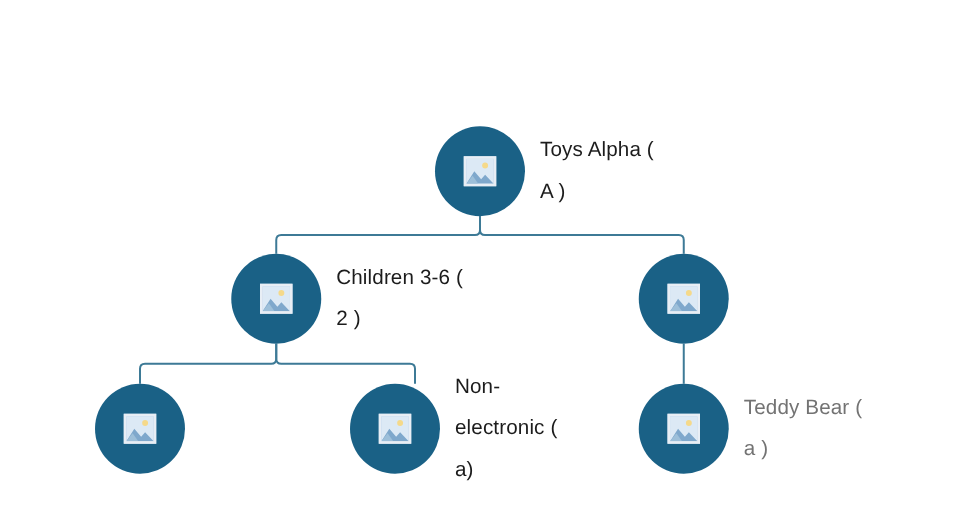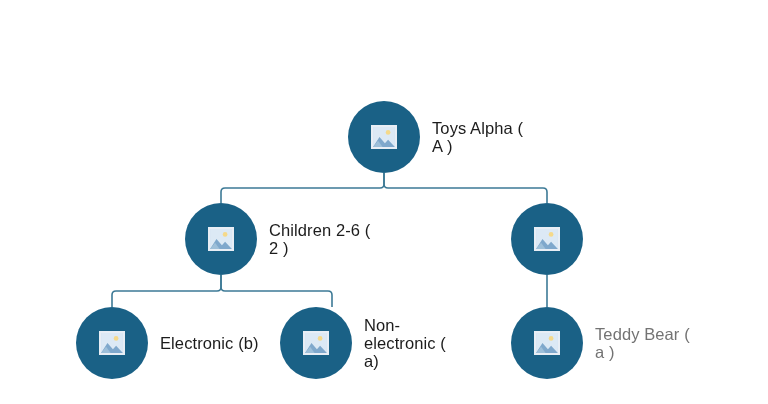--- a/index.html
+++ b/index.html
@@ -57,21 +57,21 @@
     display: block;
     width: 100%;
     height: 100%;
   }
   .node-label {
     position: absolute;
     left: 84px;
     top: 50%;
     transform: translateY(-50%);
     font-size: 16.5px;
-    line-height: 18px;
+    line-height: 33px;
     color: #1c1c1c;
     white-space: pre-line;
     letter-spacing: 0.1px;
   }
   .label-w-narrow { width: 100px; }
   .label-w-mid    { width: 108px; }
   .label-w-wide   { width: 135px; }
 </style>
 </head>
 <body>
@@ -104,21 +104,21 @@
   <div class="node" style="left: 185px; top: 203px;">
     <div class="node-circle" style="background: rgb(26, 97, 134);"></div>
     <div class="node-icon">
       <svg viewBox="0 0 24 22" xmlns="http://www.w3.org/2000/svg">
         <rect x="0" y="0" width="24" height="22" fill="#dce9f5"></rect>
         <circle cx="16.5" cy="6" r="2.6" fill="#f5d98a"></circle>
         <path d="M0 22 L7 11 L13 18 L16.5 14 L24 22 Z" fill="#7fa8cc"></path>
         <path d="M0 22 L5.5 15 L10.5 22 Z" fill="#9dbfd9"></path>
       </svg>
     </div>
-    <div class="node-label label-w-mid" style="color: rgb(28, 28, 28);">Children 2-6 (
+    <div class="node-label label-w-mid" style="color: rgb(28, 28, 28);">Children 3-6 (
 2 )</div>
   </div>
 
   <div class="node" style="left: 511px; top: 203px;">
     <div class="node-circle" style="background: rgb(26, 97, 134);"></div>
     <div class="node-icon">
       <svg viewBox="0 0 24 22" xmlns="http://www.w3.org/2000/svg">
         <rect x="0" y="0" width="24" height="22" fill="#dce9f5"></rect>
         <circle cx="16.5" cy="6" r="2.6" fill="#f5d98a"></circle>
         <path d="M0 22 L7 11 L13 18 L16.5 14 L24 22 Z" fill="#7fa8cc"></path>
@@ -130,21 +130,20 @@
   <div class="node" style="left: 76px; top: 307px;">
     <div class="node-circle" style="background: rgb(26, 97, 134);"></div>
     <div class="node-icon">
       <svg viewBox="0 0 24 22" xmlns="http://www.w3.org/2000/svg">
         <rect x="0" y="0" width="24" height="22" fill="#dce9f5"></rect>
         <circle cx="16.5" cy="6" r="2.6" fill="#f5d98a"></circle>
         <path d="M0 22 L7 11 L13 18 L16.5 14 L24 22 Z" fill="#7fa8cc"></path>
         <path d="M0 22 L5.5 15 L10.5 22 Z" fill="#9dbfd9"></path>
       </svg>
     </div>
-    <div class="node-label label-w-wide" style="color: rgb(28, 28, 28);">Electronic (b)</div>
   </div>
 
   <div class="node" style="left: 280px; top: 307px;">
     <div class="node-circle" style="background: rgb(26, 97, 134);"></div>
     <div class="node-icon">
       <svg viewBox="0 0 24 22" xmlns="http://www.w3.org/2000/svg">
         <rect x="0" y="0" width="24" height="22" fill="#dce9f5"></rect>
         <circle cx="16.5" cy="6" r="2.6" fill="#f5d98a"></circle>
         <path d="M0 22 L7 11 L13 18 L16.5 14 L24 22 Z" fill="#7fa8cc"></path>
         <path d="M0 22 L5.5 15 L10.5 22 Z" fill="#9dbfd9"></path>

